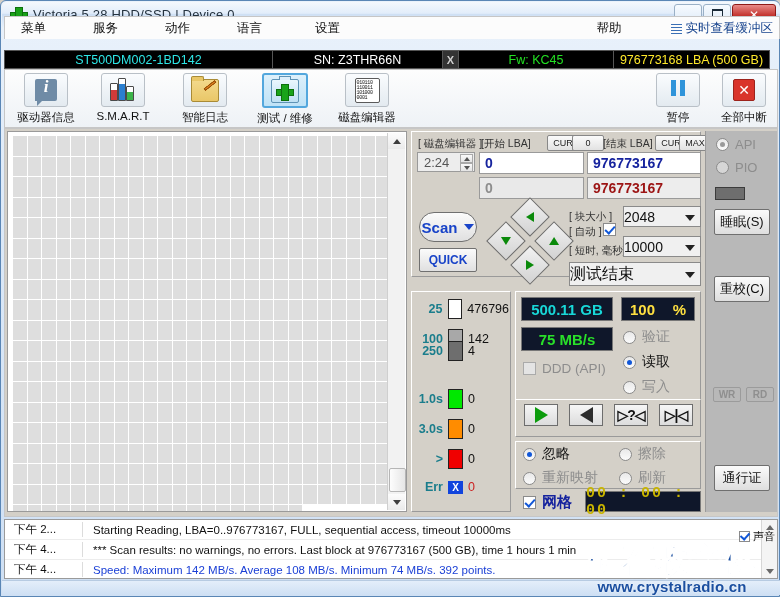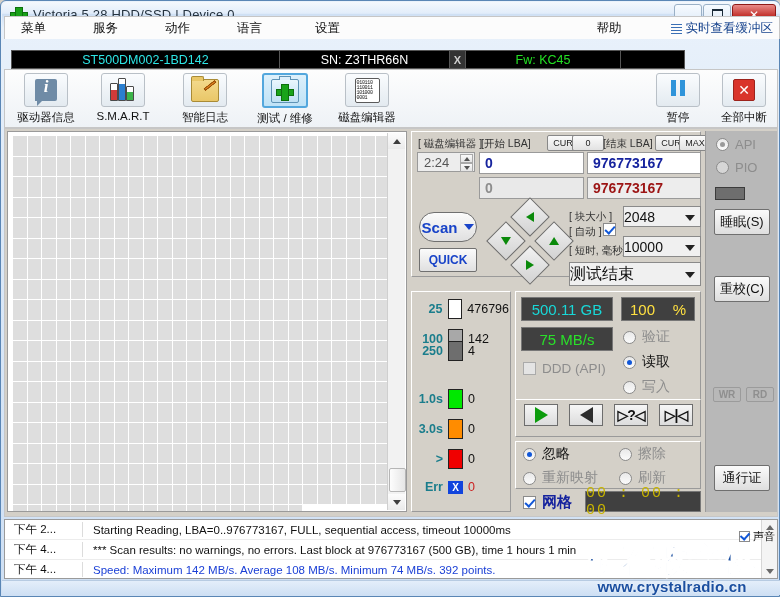--- a/index.html
+++ b/index.html
@@ -51,21 +51,21 @@
   .rtbuf{display:flex;align-items:center;gap:4px;padding-right:6px;}
   .rtbuf .glyph{width:11px;height:11px;display:block;position:relative;}
   .rtbuf .glyph i{position:absolute;left:0;height:1px;background:#3a6fb5;}
   .rtbuf .glyph i:nth-child(1){top:1px;width:11px;}
   .rtbuf .glyph i:nth-child(2){top:4px;width:11px;}
   .rtbuf .glyph i:nth-child(3){top:7px;width:11px;}
   .rtbuf .glyph i:nth-child(4){top:10px;width:11px;}
   .rtbuf .txt{font-size:12.5px;color:#14418c;white-space:nowrap;}
   
   .infostrip{
-    position:absolute;left:10px;top:49px;width:674px;height:19px;
+    position:absolute;left:3px;top:49px;width:766px;height:19px;
     background:#000;border:1px solid #555;box-sizing:border-box;
     display:flex;align-items:center;font-size:12.5px;
   }
   .infostrip .cell{display:flex;align-items:center;justify-content:center;height:100%;
     border-right:1px solid #555;box-sizing:border-box;white-space:nowrap;overflow:hidden;}
   .infostrip .c-model{width:268px;color:#2ee6e6;}
   .infostrip .c-sn{width:170px;color:#ffffff;}
   .infostrip .c-x{width:16px;color:#cfcfcf;font-weight:bold;font-size:11px;background:#333;}
   .infostrip .c-fw{width:155px;color:#23e023;}
   .infostrip .c-lba{flex:1 1 auto;color:#ffe92b;border-right:none;}
@@ -181,22 +181,22 @@
   .dm-dn b{border-left:5px solid transparent;border-right:5px solid transparent;border-top:8px solid #0b8a0b;}
   
   .statrow{position:absolute;display:flex;align-items:center;}
   .statrow .k{width:30px;text-align:right;font-size:12.5px;color:#1a7d8c;font-weight:bold;}
   .statrow .sw{width:15px;height:20px;border:1px solid #222;margin:0 5px;box-sizing:border-box;}
   .statrow .v{font-size:12.5px;color:#111;}
   .statrow .v.red{color:#cc2222;}
   .errsw{width:15px;height:13px;background:#1144dd;color:#fff;font-size:10px;font-weight:bold;
       display:flex;align-items:center;justify-content:center;margin:0 5px;}
   
-  .lcd{background:#404040;border:1px solid #777;box-sizing:border-box;
-      display:flex;align-items:center;justify-content:center;font-weight:normal;}
+  .lcd{background:#0f172a;border:1px solid #777;box-sizing:border-box;
+      display:flex;align-items:center;justify-content:center;font-weight:bold;}
   .radio{display:flex;align-items:center;gap:6px;font-size:14px;color:#111;}
   .radio .dot{width:13px;height:13px;border-radius:50%;border:1px solid #8b8b8b;
       background:linear-gradient(to bottom,#e9e9e9,#fbfbfb);position:relative;box-sizing:border-box;}
   .radio.on .dot:after{content:"";position:absolute;left:3px;top:3px;width:5px;height:5px;
       border-radius:50%;background:#1157d8;}
   .radio.dim{color:#8d8d8d;}
   .radio.dim.on .dot:after{background:#9a9a9a;}
   .chk{display:flex;align-items:center;gap:6px;font-size:13px;}
   .chk .box{width:13px;height:13px;border:1px solid #8b8b8b;background:#fff;position:relative;box-sizing:border-box;}
   .chk .box.dis{background:#e4e4e4;border-color:#aaa;}
@@ -281,20 +281,21 @@
         </span>
       <span class="txt">实时查看缓冲区</span>
     </div>
   </div>
 
   <div class="infostrip">
     <div class="cell c-model">ST500DM002-1BD142</div>
     <div class="cell c-sn">SN: Z3THR66N</div>
     <div class="cell c-x">X</div>
     <div class="cell c-fw">Fw: KC45</div>
+    <div class="cell c-lba">976773168 LBA (500 GB)</div>
   </div>
 
   <div class="toolbar">
     <div class="tbtn" style="left:4px">
       <div class="ico">
           <div class="ico-info"></div>
         </div>
       <div class="lbl">驱动器信息</div>
     </div>
     <div class="tbtn" style="left:81px">

